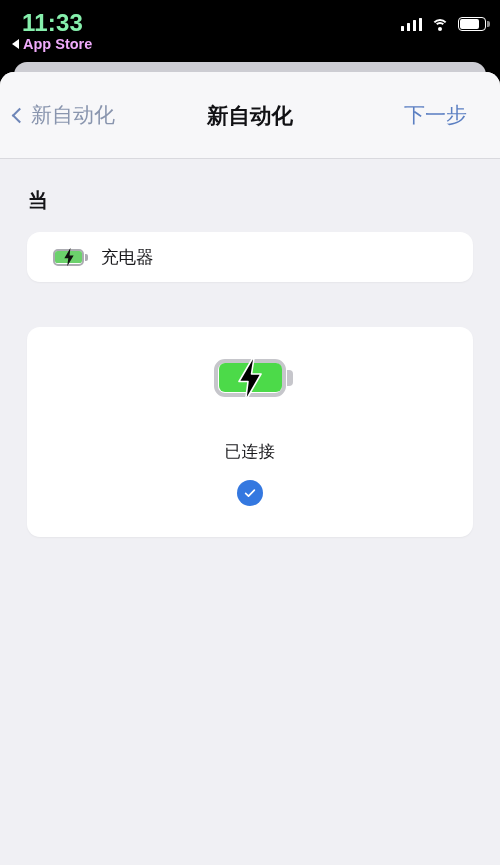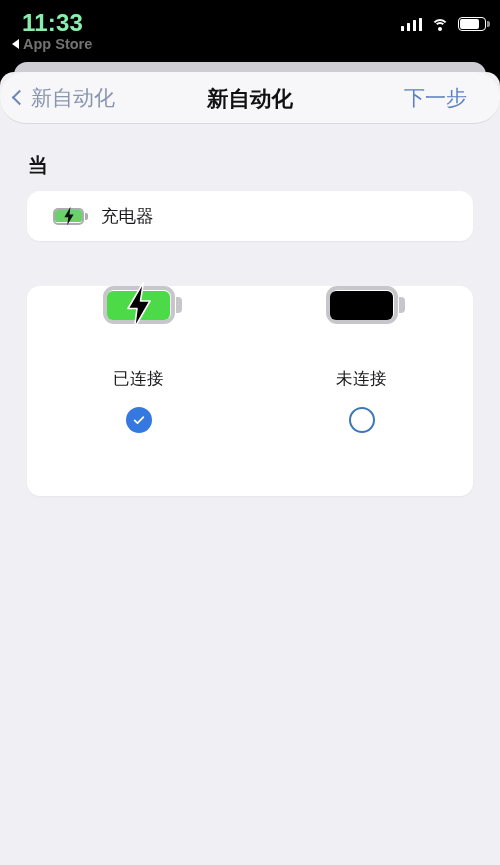--- a/index.html
+++ b/index.html
@@ -16,21 +16,21 @@
     position:absolute; top:0; left:0; width:500px; height:62px;
     background:#000; color:#fff;
   }
   .sb-time{
     position:absolute; left:22px; top:9px;
     font-size:24px; font-weight:bold; letter-spacing:0.2px;
     color:#86efac;
   }
   .sb-back{
     position:absolute; left:12px; top:36px;
-    font-size:14.5px; font-weight:bold; color:#737373;
+    font-size:14.5px; font-weight:bold; color:#f0abfc;
     display:flex; align-items:center; gap:4px;
   }
   .sb-back-tri{
     width:0;height:0;
     border-top:5px solid transparent;
     border-bottom:5px solid transparent;
     border-right:7px solid #fff;
   }
   .sb-right{
     position:absolute; right:14px; top:17px;
@@ -76,24 +76,23 @@
   }
 
   
   .sheet{
     position:absolute; left:0; top:72px; width:500px; height:793px;
     background:#F0F0F4; border-radius:14px 14px 0 0; overflow:hidden;
   }
 
   
   .navbar{
-    position:relative; height:52px; width:100%;
+    position:relative; height:87px; width:100%;
     background:#F7F7F9;
     border-bottom:1px solid #d9d9de;
-    border-radius:32px;
   }
   .nav-back{
     position:absolute; left:14px; top:50%; transform:translateY(-50%);
     display:flex; align-items:center; gap:5px;
     color:#8E9BB3; font-size:21px; cursor:pointer;
   }
   .chev{
     width:11px; height:11px;
     border-left:2.8px solid #6E86B8; border-bottom:2.8px solid #6E86B8;
     transform:rotate(45deg); margin-right:1px;
@@ -114,21 +113,21 @@
     font-size:20px; font-weight:bold; color:#141417;
     margin:28px 0 0 1px;
   }
 
   .card{
     background:#ffffff; border-radius:13px;
     box-shadow:0 1px 2px rgba(0,0,0,.045);
   }
 
   
-  .trigger-card{ margin-top:12px; height:50px; display:flex; align-items:center; padding:0 0 0 26px; }
+  .trigger-card{ margin-top:18px; height:50px; display:flex; align-items:center; padding:0 0 0 26px; }
   .trigger-label{ font-size:17.5px; color:#1a1a1d; margin-left:17px; }
 
   
   .batt-sm{ position:relative; width:31px; height:17px; flex:0 0 auto; }
   .batt-sm-shell{
     position:absolute; inset:0; border:2.2px solid #ACACB2;
     border-radius:5px; background:#fff;
   }
   .batt-sm-fill{
     position:absolute; left:2.2px; top:2.2px; bottom:2.2px; right:2.2px;
@@ -139,21 +138,21 @@
     background:#ACACB2; border-radius:0 2px 2px 0;
   }
   .batt-sm-bolt{
     position:absolute; left:50%; top:50%; transform:translate(-50%,-50%);
     width:13px; height:19px;
   }
 
   
   .option-card{
     margin-top:45px; height:210px;
-    display:flex; justify-content:space-around;
+    display:flex; align-items:center; justify-content:space-around;
   }
   .option{
     display:flex; flex-direction:column; align-items:center;
     cursor:pointer; width:170px;
   }
   .option-label{
     font-size:16.5px; color:#17171a; margin-top:44px; letter-spacing:.5px;
   }
 
   
@@ -256,25 +255,16 @@
           </svg>
         </span>
         <span class="option-label">已连接</span>
         <span class="radio selected">
           <svg class="radio-check" viewBox="0 0 16 16">
             <path d="M3 8.4 L6.3 11.6 L13 4.7" fill="none" stroke="#fff" stroke-width="1.9" stroke-linecap="round" stroke-linejoin="round"></path>
           </svg>
         </span>
       </div>
 
-      <div class="option">
-        <span class="batt-lg">
-          <span class="batt-lg-shell"></span>
-          <span class="batt-lg-fill black"></span>
-          <span class="batt-lg-tip"></span>
-        </span>
-        <span class="option-label">未连接</span>
-        <span class="radio unselected"></span>
-      </div>
 
     </div>
   </div>
 </div>
 
 </body></html>

